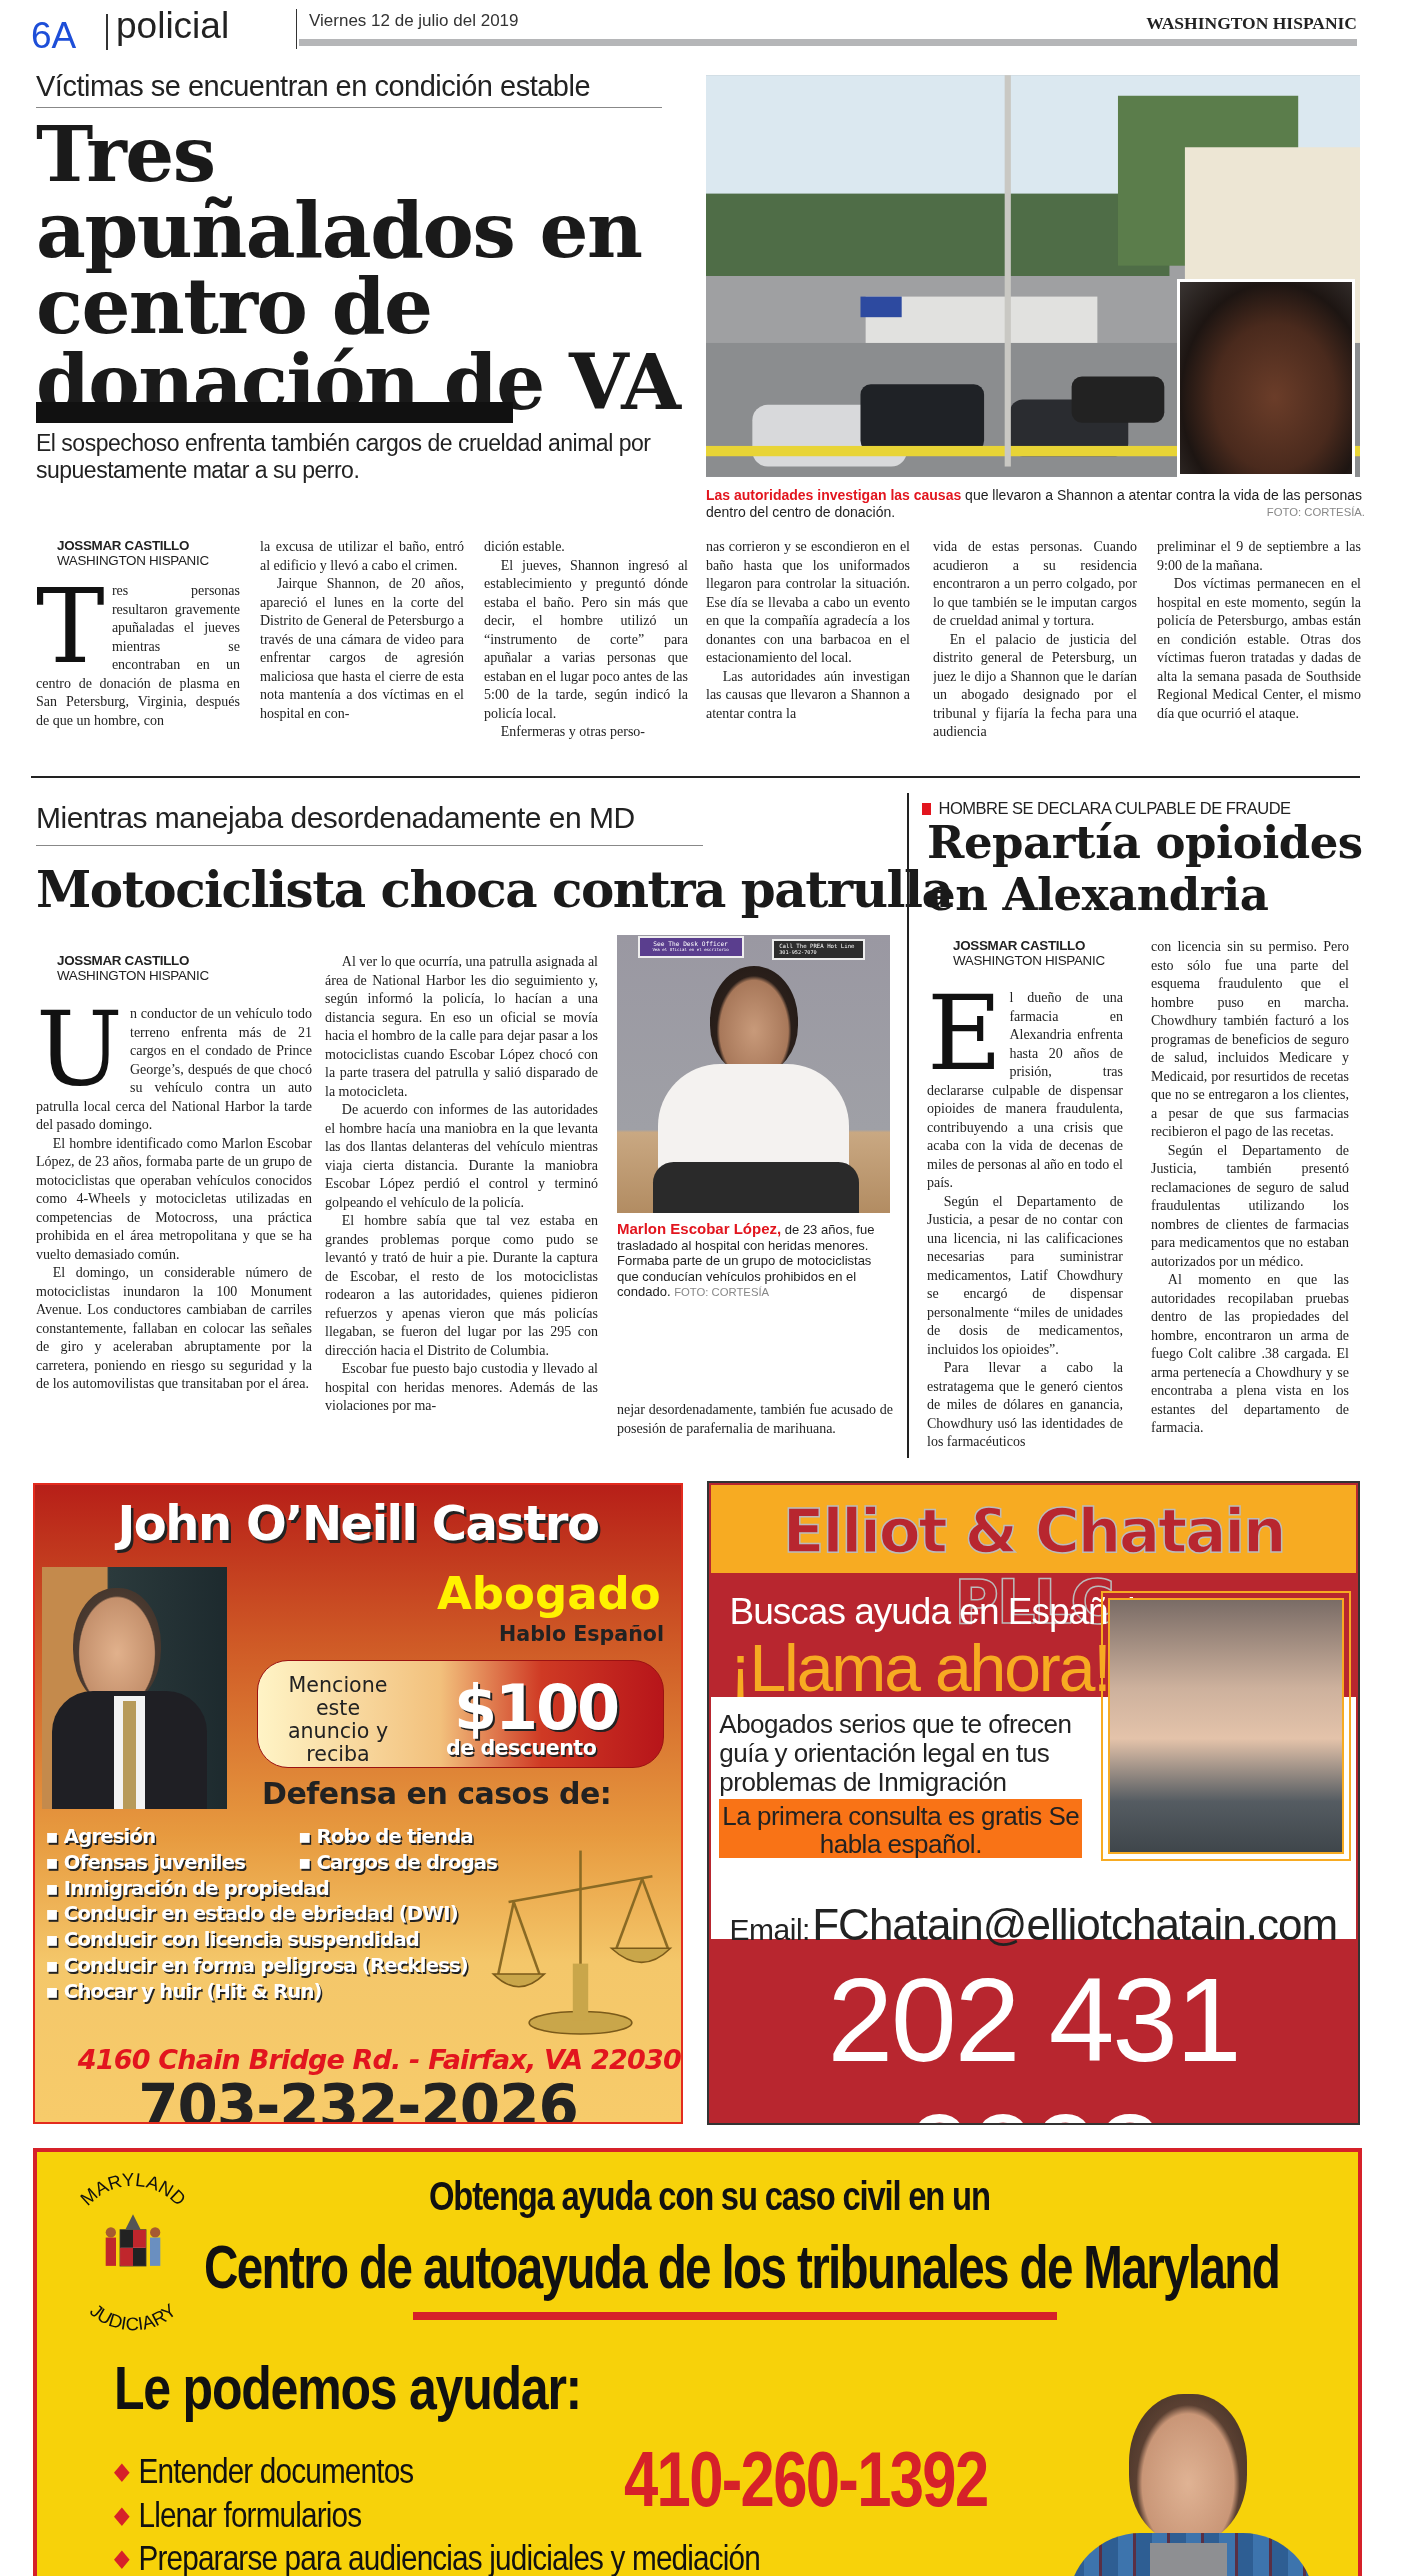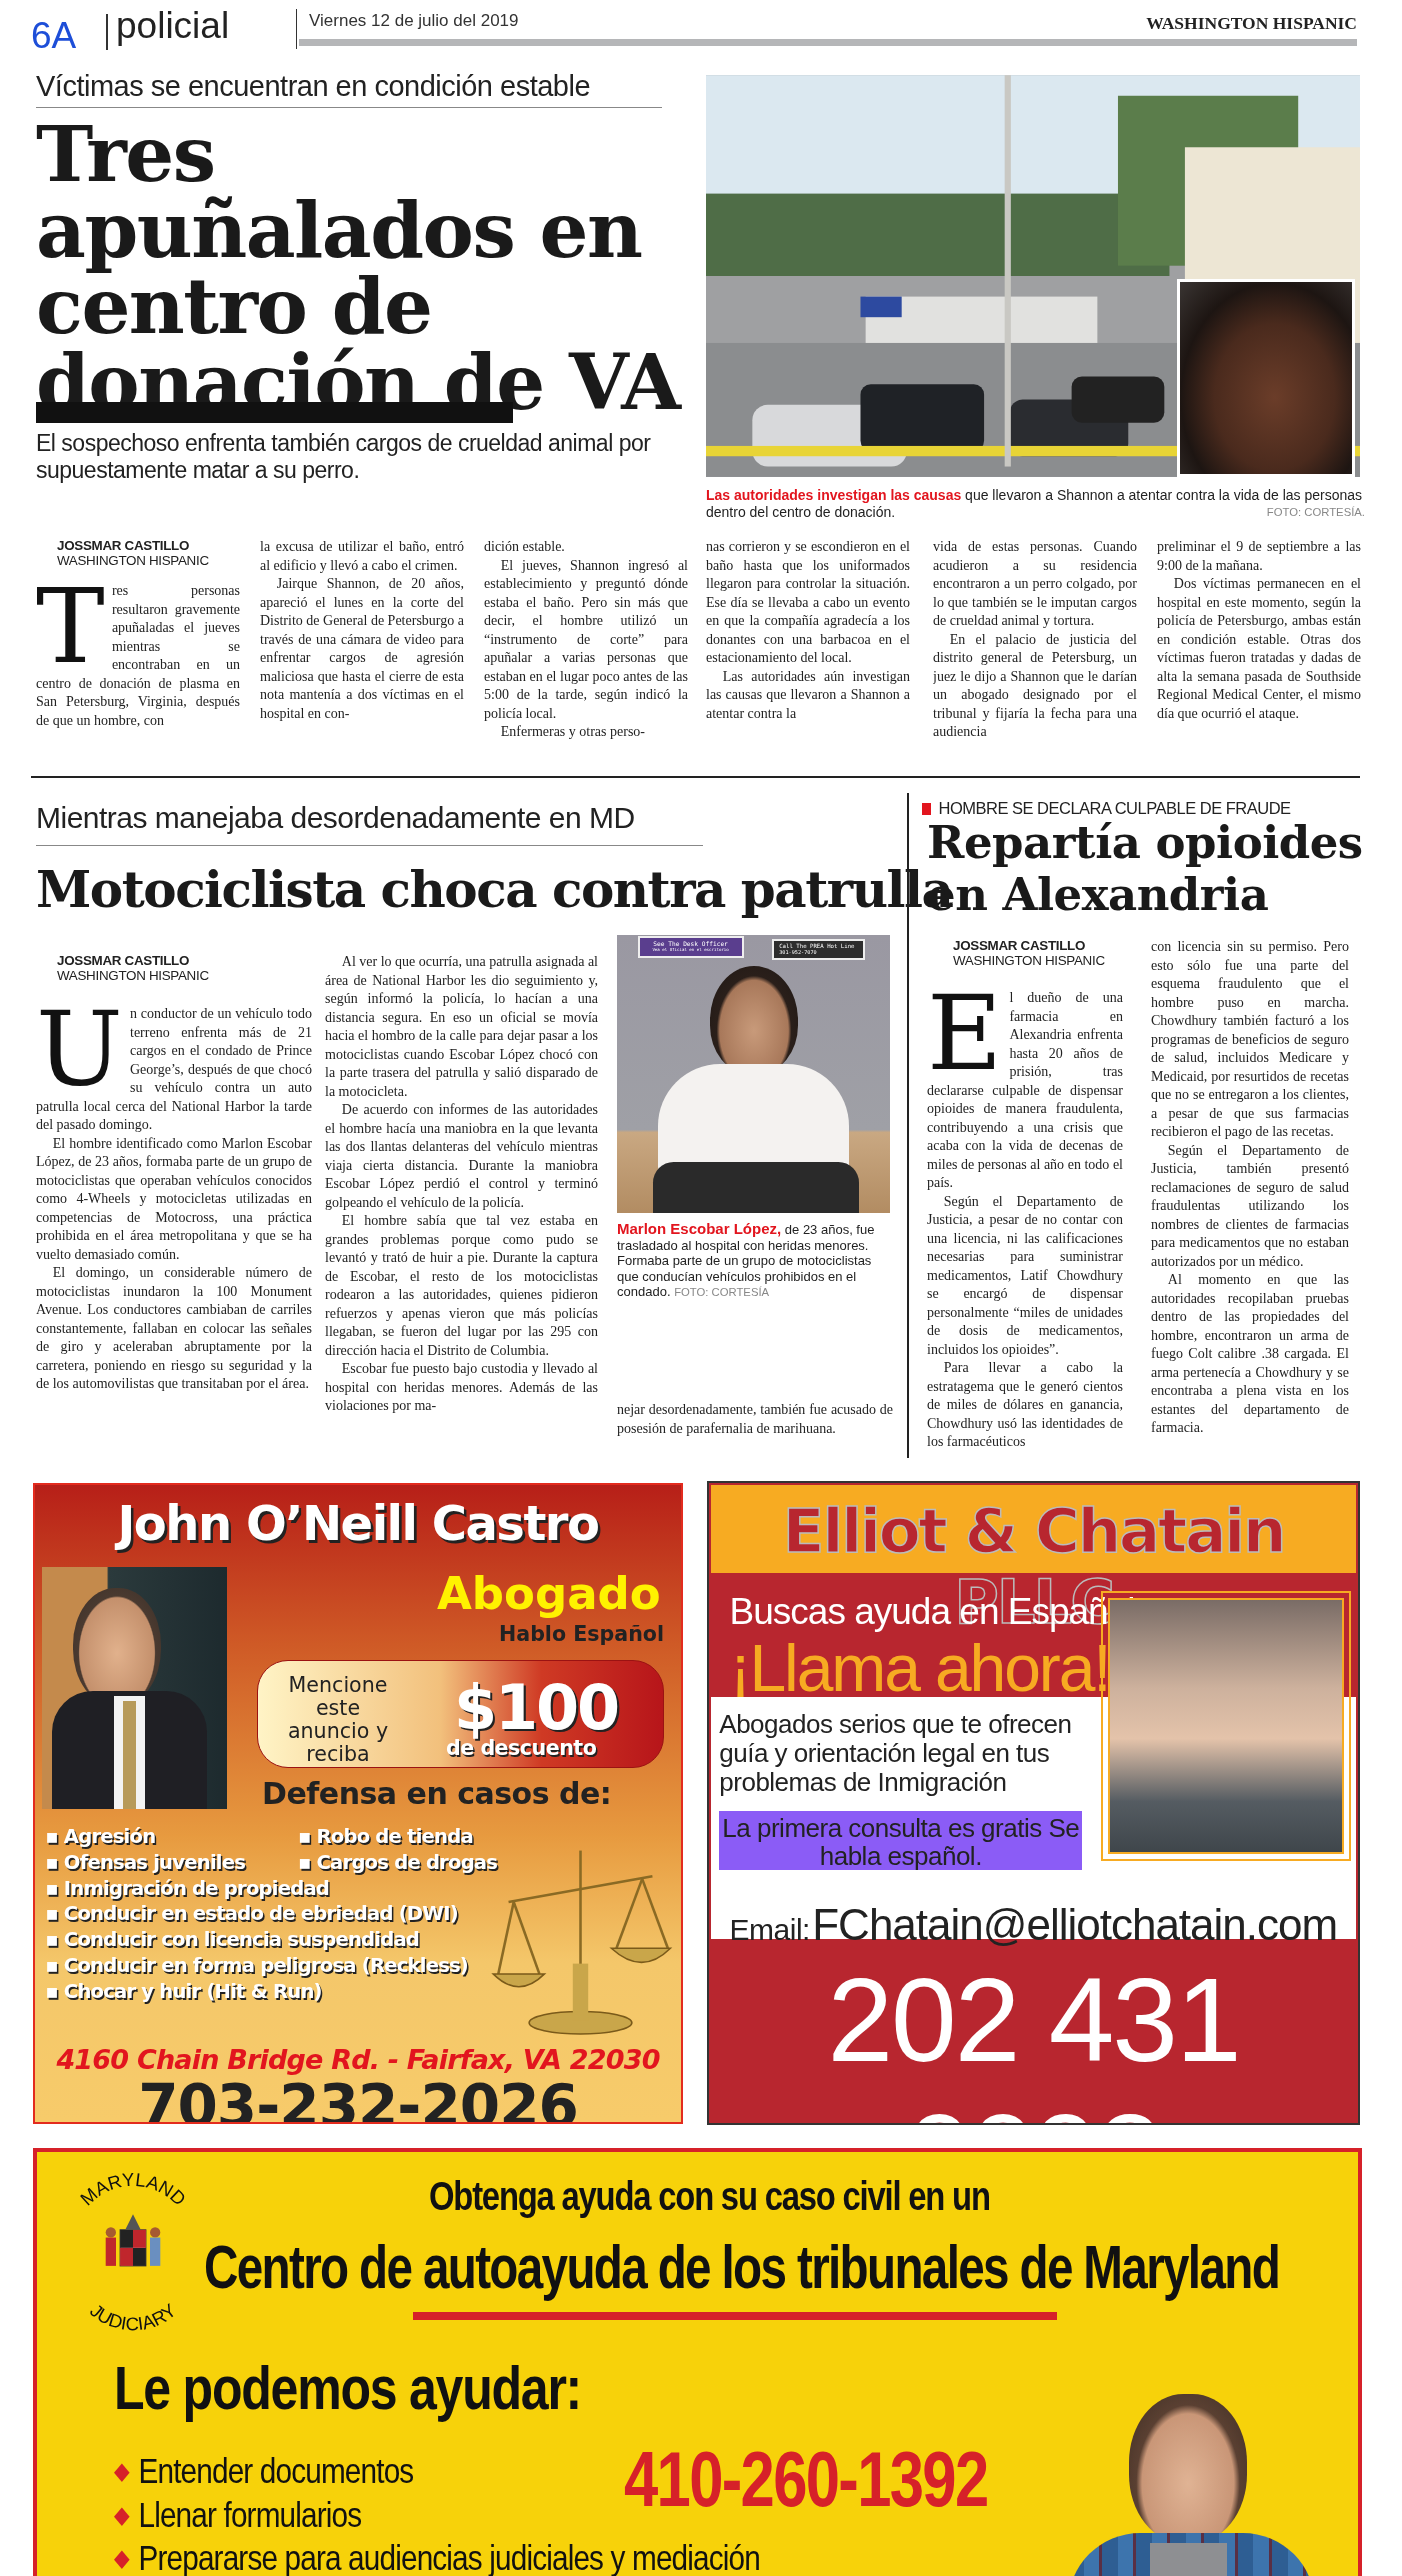--- a/index.html
+++ b/index.html
@@ -54,31 +54,31 @@
   #ad1-name{left:0;top:10.3px;width:100%;text-align:center;font-family:"DejaVu Sans",sans-serif;font-weight:bold;font-size:48px;letter-spacing:-1.5px;color:#fff;text-shadow:2.6px 2.6px 0 #222}
   #ad1-abog{left:402px;top:82px;font-family:"DejaVu Sans",sans-serif;font-weight:bold;font-size:45px;color:#fff200}
   #ad1-hablo{left:464px;top:137px;font-family:"DejaVu Sans",sans-serif;font-weight:bold;font-size:20.6px;color:#222}
   #ad1-promo{left:222px;top:175px;width:407px;height:108px;border-radius:31px;background:linear-gradient(90deg,#fff4c6 0%,#f2c07c 45%,#cf3a24 70%,#b7151a 100%);border:1.5px solid #9b1212}
   #ad1-mention{left:15.5px;top:13px;width:129px;text-align:center;font-family:"DejaVu Sans",sans-serif;font-size:20.6px;line-height:23px;color:#222}
   #ad1-amount{left:196px;top:10.3px;font-family:"DejaVu Sans",sans-serif;font-weight:bold;font-size:62px;color:#fff;text-shadow:2.1px 2.1px 0 #222;letter-spacing:-2.1px}
   #ad1-desc{left:188px;top:75px;font-family:"DejaVu Sans",sans-serif;font-weight:bold;font-size:20.6px;color:#fff;text-shadow:1.5px 1.5px 0 #222;letter-spacing:-0.5px}
   #ad1-defensa{left:227px;top:291px;font-family:"DejaVu Sans",sans-serif;font-weight:bold;font-size:30px;color:#222;letter-spacing:-0.5px}
   .ad1-item{font-family:"DejaVu Sans",sans-serif;font-weight:bold;font-size:19.6px;color:#fff;text-shadow:1.5px 1.5px 0 #222;letter-spacing:-0.8px;white-space:nowrap}
   #ad1-scale{left:453px;top:355px;width:185px;height:201px}
-  #ad1-addr{left:0;top:559px;width:100%;text-align:center;font-family:"DejaVu Sans",sans-serif;font-weight:bold;font-style:italic;font-size:27px;color:#e2151e;letter-spacing:-0.8px}
+  #ad1-addr{left:0;top:559px;width:100%;text-align:right;font-family:"DejaVu Sans",sans-serif;font-weight:bold;font-style:italic;font-size:27px;color:#e2151e;letter-spacing:-0.8px}
   #ad1-phone{left:0;top:587px;width:100%;text-align:center;font-family:"DejaVu Sans",sans-serif;font-weight:bold;font-size:58px;color:#222;letter-spacing:-1px}
   
   #ad2{left:707px;top:1481px;width:653px;height:644px;border:2.1px solid #333;background:#b8262f;overflow:hidden}
   #ad2-top{left:2.1px;top:2.1px;width:645px;height:88px;background:#f7ab22}
   #ad2-name{left:0;top:10.3px;width:100%;text-align:center;font-family:"DejaVu Sans",sans-serif;font-weight:bold;font-size:61px;color:#b8262f;-webkit-text-stroke:1.5px #bbb;letter-spacing:-2.1px}
   #ad2-busca{left:20.6px;top:108px;font-family:"Liberation Sans",sans-serif;font-size:37px;color:#fff;letter-spacing:-1px}
   #ad2-llama{left:20.6px;top:147px;font-family:"Liberation Sans",sans-serif;font-size:66px;color:#f7ab22;letter-spacing:-2.1px}
   #ad2-white{left:2.1px;top:214px;width:645px;height:242px;background:#fff}
   #ad2-desc{left:10.3px;top:227px;width:371px;text-align:left;font-family:"Liberation Sans",sans-serif;font-size:26px;line-height:29px;color:#222;letter-spacing:-0.5px}
-  #ad2-consult{left:10.3px;top:328px;width:363px;height:59px;background:#8b5cf6;text-align:center;font-family:"Liberation Sans",sans-serif;font-size:26px;line-height:28px;color:#222;padding-top:3.1px;letter-spacing:-0.5px}
+  #ad2-consult{left:10.3px;top:316px;width:363px;height:59px;background:#f97316;text-align:center;font-family:"Liberation Sans",sans-serif;font-size:26px;line-height:28px;color:#222;padding-top:3.1px;letter-spacing:-0.5px}
   #ad2-photo{left:392px;top:108px;width:250px;height:270px;border:2.1px solid #f7ab22;padding:5.2px}
   #ad2-photo-inner{width:100%;height:100%;border:2.1px solid #f7ab22;background:linear-gradient(#7a6c66 0%,#cdb19d 35%,#e4c3aa 55%,#555c62 80%,#3f464b 100%)}
   #ad2-email{left:20.6px;top:417px;font-family:"Liberation Sans",sans-serif;color:#222;white-space:nowrap}
   #ad2-email .lbl{font-size:30px;letter-spacing:-0.5px}
   #ad2-email .val{font-size:44px;letter-spacing:-1px}
   #ad2-phone{left:0;top:469px;width:100%;text-align:center;font-family:"Liberation Sans",sans-serif;font-size:118px;color:#fff;letter-spacing:-2.1px}
   
   #ad3{left:33px;top:2148px;width:1329px;height:644px;border:4.1px solid #d62129;background:#f7d20a;overflow:hidden}
   #ad3-logo{left:15.5px;top:15.5px;width:160px;height:170px}
   #ad3-l1{left:392px;top:20.6px;font-family:"Liberation Sans",sans-serif;font-weight:bold;font-size:41px;color:#111;letter-spacing:-1.5px;transform:scaleX(0.8);transform-origin:left}

